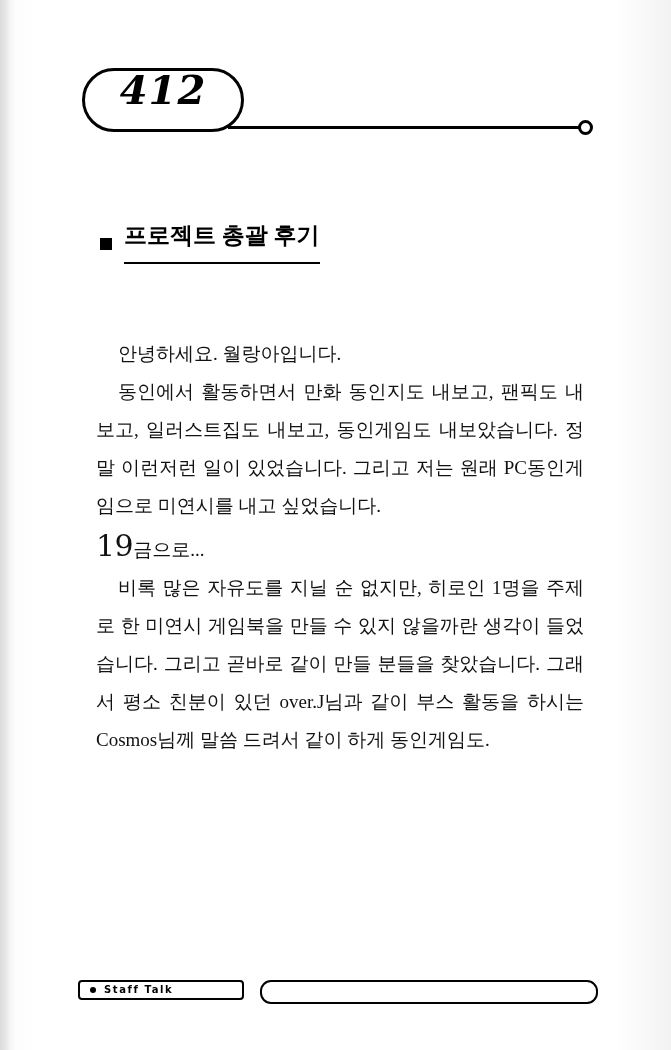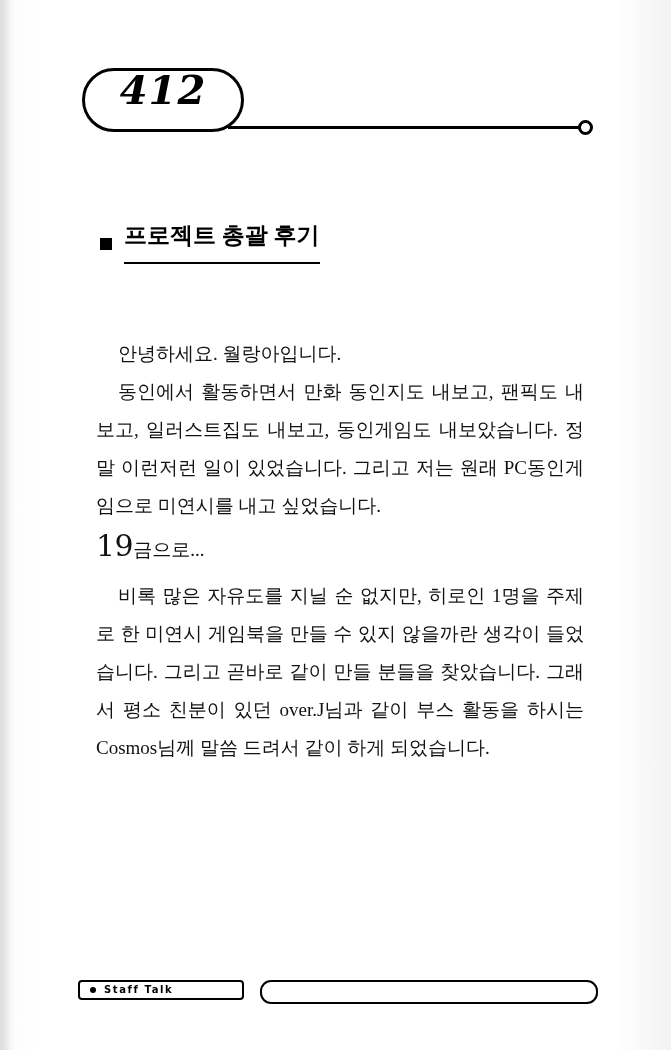--- a/index.html
+++ b/index.html
@@ -124,21 +124,21 @@
   .para {
     margin: 0;
     text-indent: 22px;
   }
   .para.no-indent {
     text-indent: 0;
   }
   .inline-emph {
     display: block;
     text-indent: 0;
-    margin: 2px 0 8px 0;
+    margin: 2px 0 0 0;
   }
   .emph-big {
     font-family: "DejaVu Serif", serif;
     font-size: 30px;
     font-weight: 400;
     letter-spacing: -0.5px;
   }
   .emph-small {
     font-size: 19px;
   }
@@ -207,21 +207,21 @@
 
   <div class="section-heading">
     <span class="heading-bullet"></span>
     <span class="heading-text">프로젝트 총괄 후기</span>
   </div>
 
   <div class="body-text">
     <p class="para">안녕하세요. 월랑아입니다.</p>
     <p class="para">동인에서 활동하면서 만화 동인지도 내보고, 팬픽도 내보고, 일러스트집도 내보고, 동인게임도 내보았습니다. 정말 이런저런 일이 있었습니다. 그리고 저는 원래 PC동인게임으로 미연시를 내고 싶었습니다.</p>
     <p class="para no-indent inline-emph"><span class="emph-big">19</span><span class="emph-small">금으로...</span></p>
-    <p class="para">비록 많은 자유도를 지닐 순 없지만, 히로인 1명을 주제로 한 미연시 게임북을 만들 수 있지 않을까란 생각이 들었습니다. 그리고 곧바로 같이 만들 분들을 찾았습니다. 그래서 평소 친분이 있던 over.J님과 같이 부스 활동을 하시는 Cosmos님께 말씀 드려서 같이 하게 되었습니다.</p>
+    <p class="para">비록 많은 자유도를 지닐 순 없지만, 히로인 1명을 주제로 한 미연시 게임북을 만들 수 있지 않을까란 생각이 들었습니다. 그리고 곧바로 같이 만들 분들을 찾았습니다. 그래서 평소 친분이 있던 over.J님과 같이 부스 활동을 하시는 Cosmos님께 말씀 드려서 같이 하게 동인게임도.</p>
   </div>
 
   <div class="footer">
     <div class="footer-tag">
       <span class="footer-dot"></span>
       <span class="footer-tag-label">Staff Talk</span>
     </div>
     <div class="footer-bar"></div>
   </div>
 

